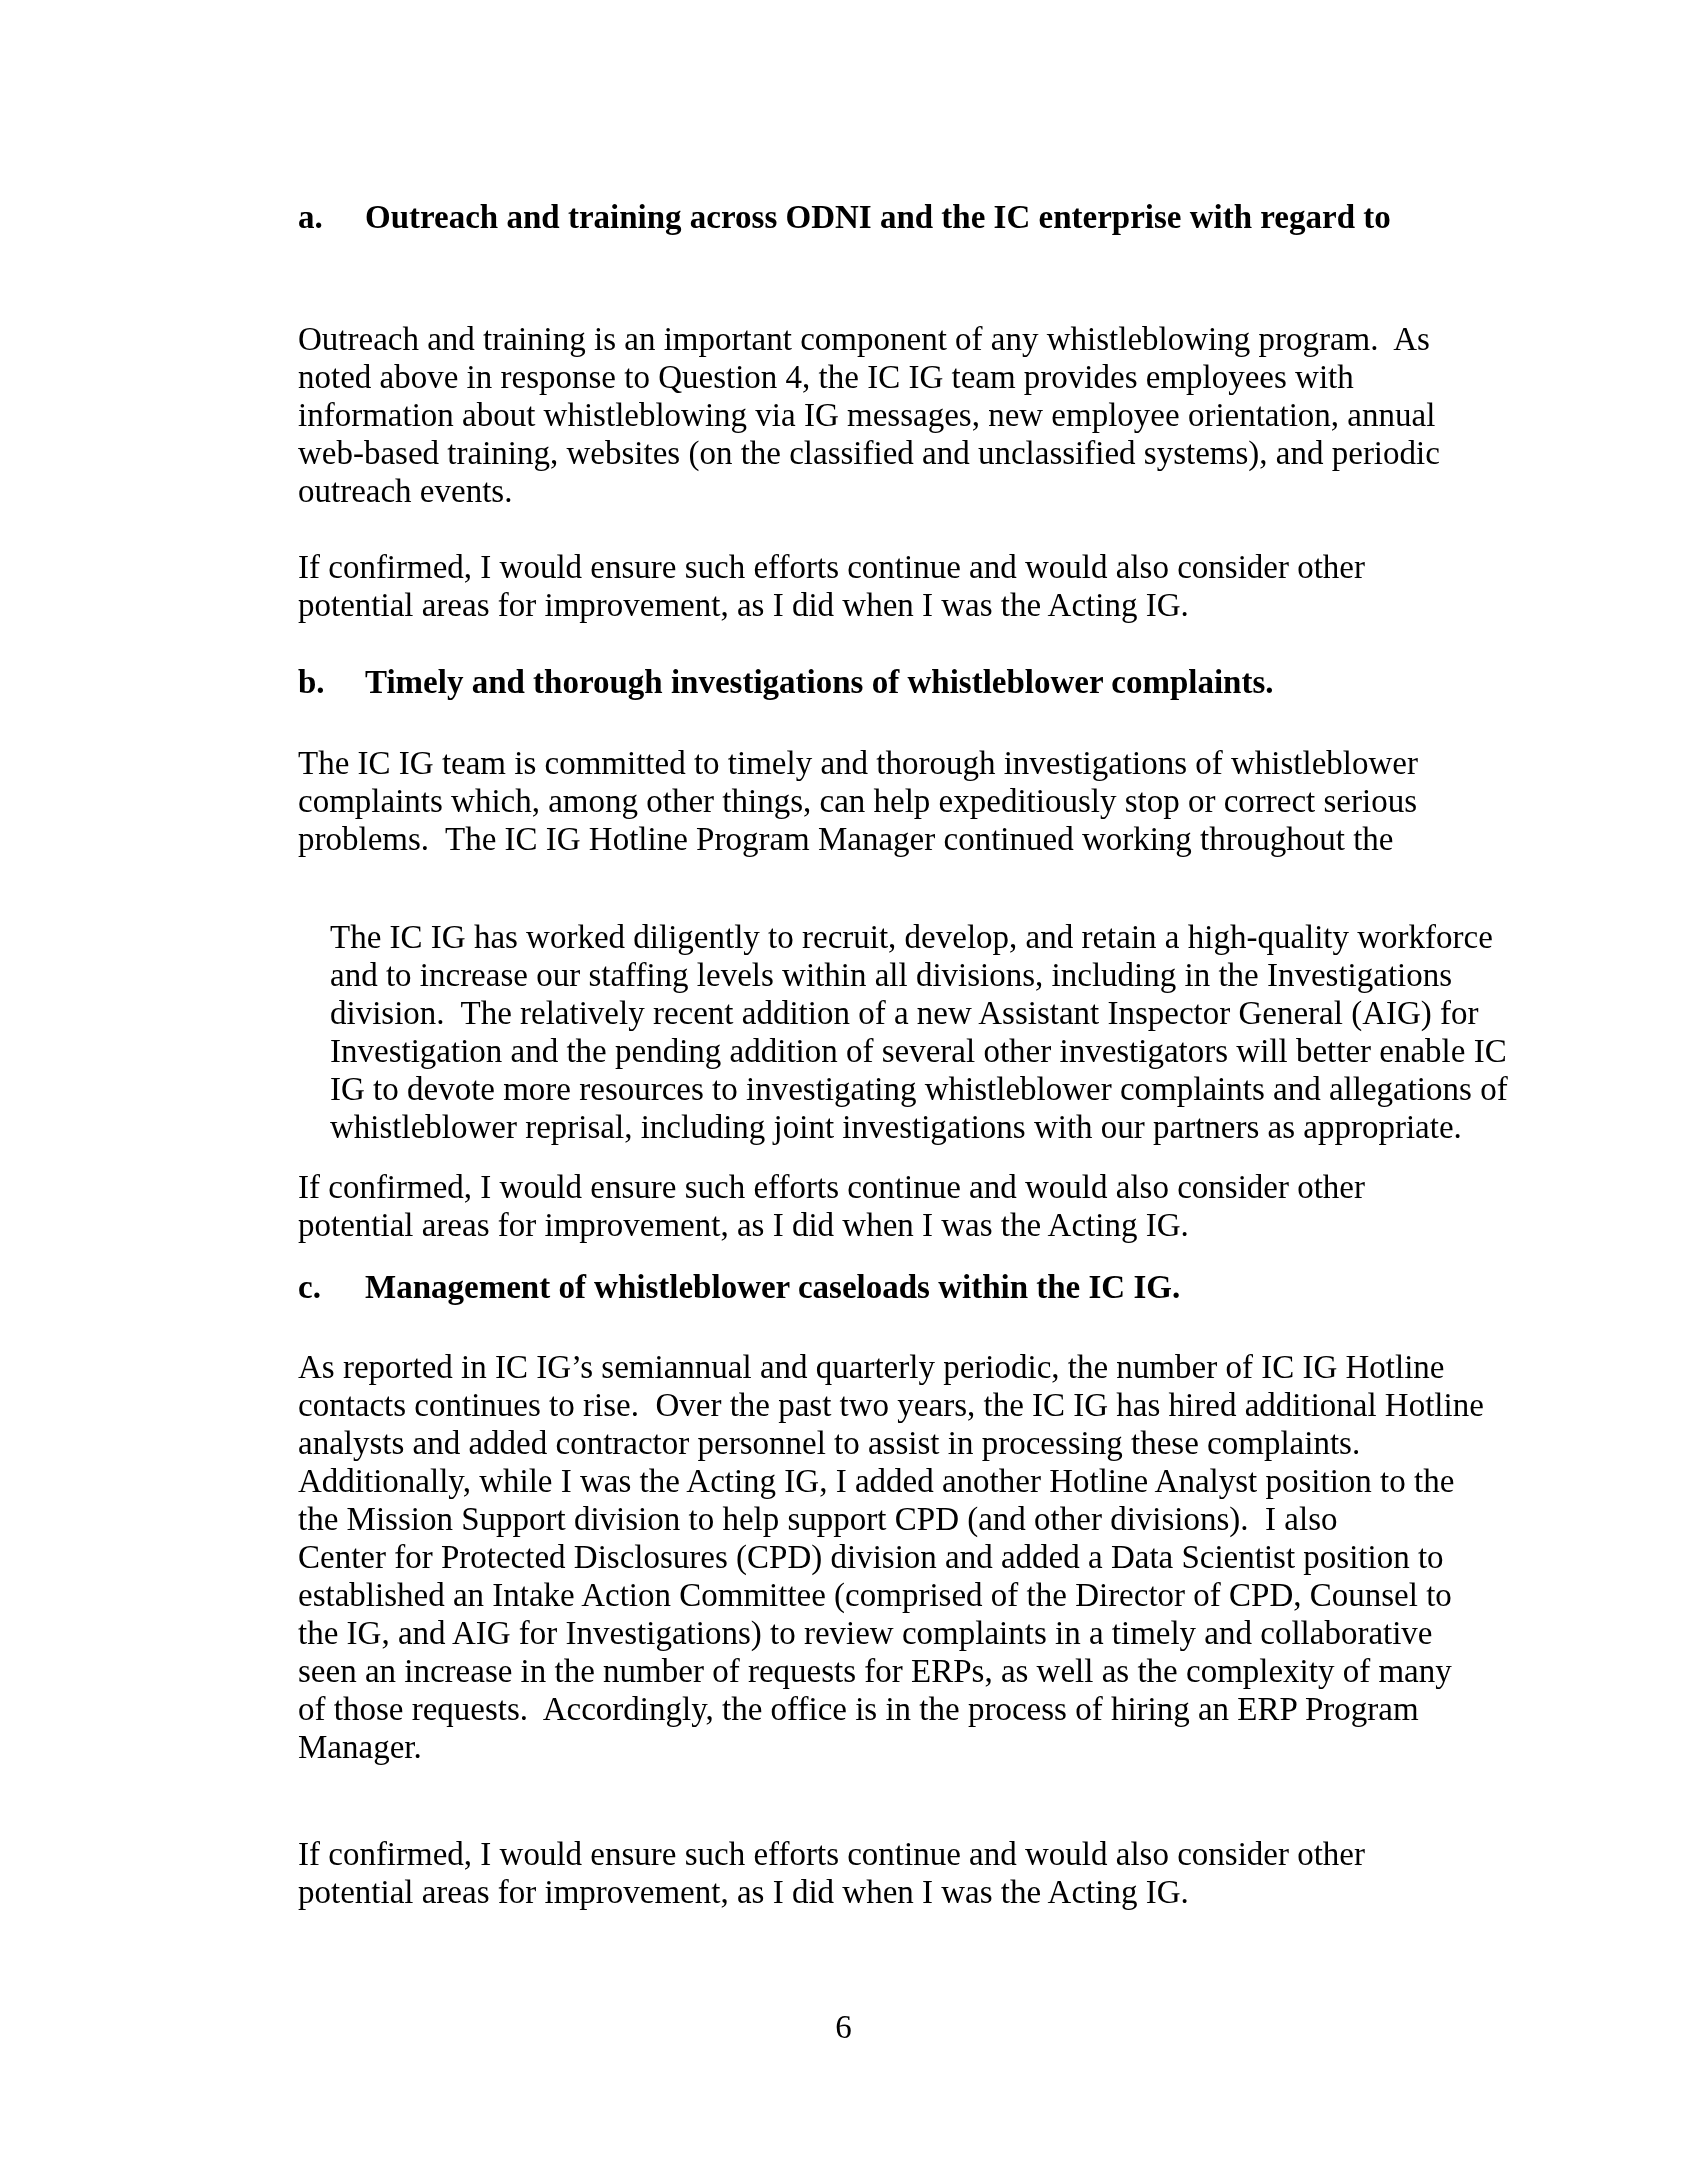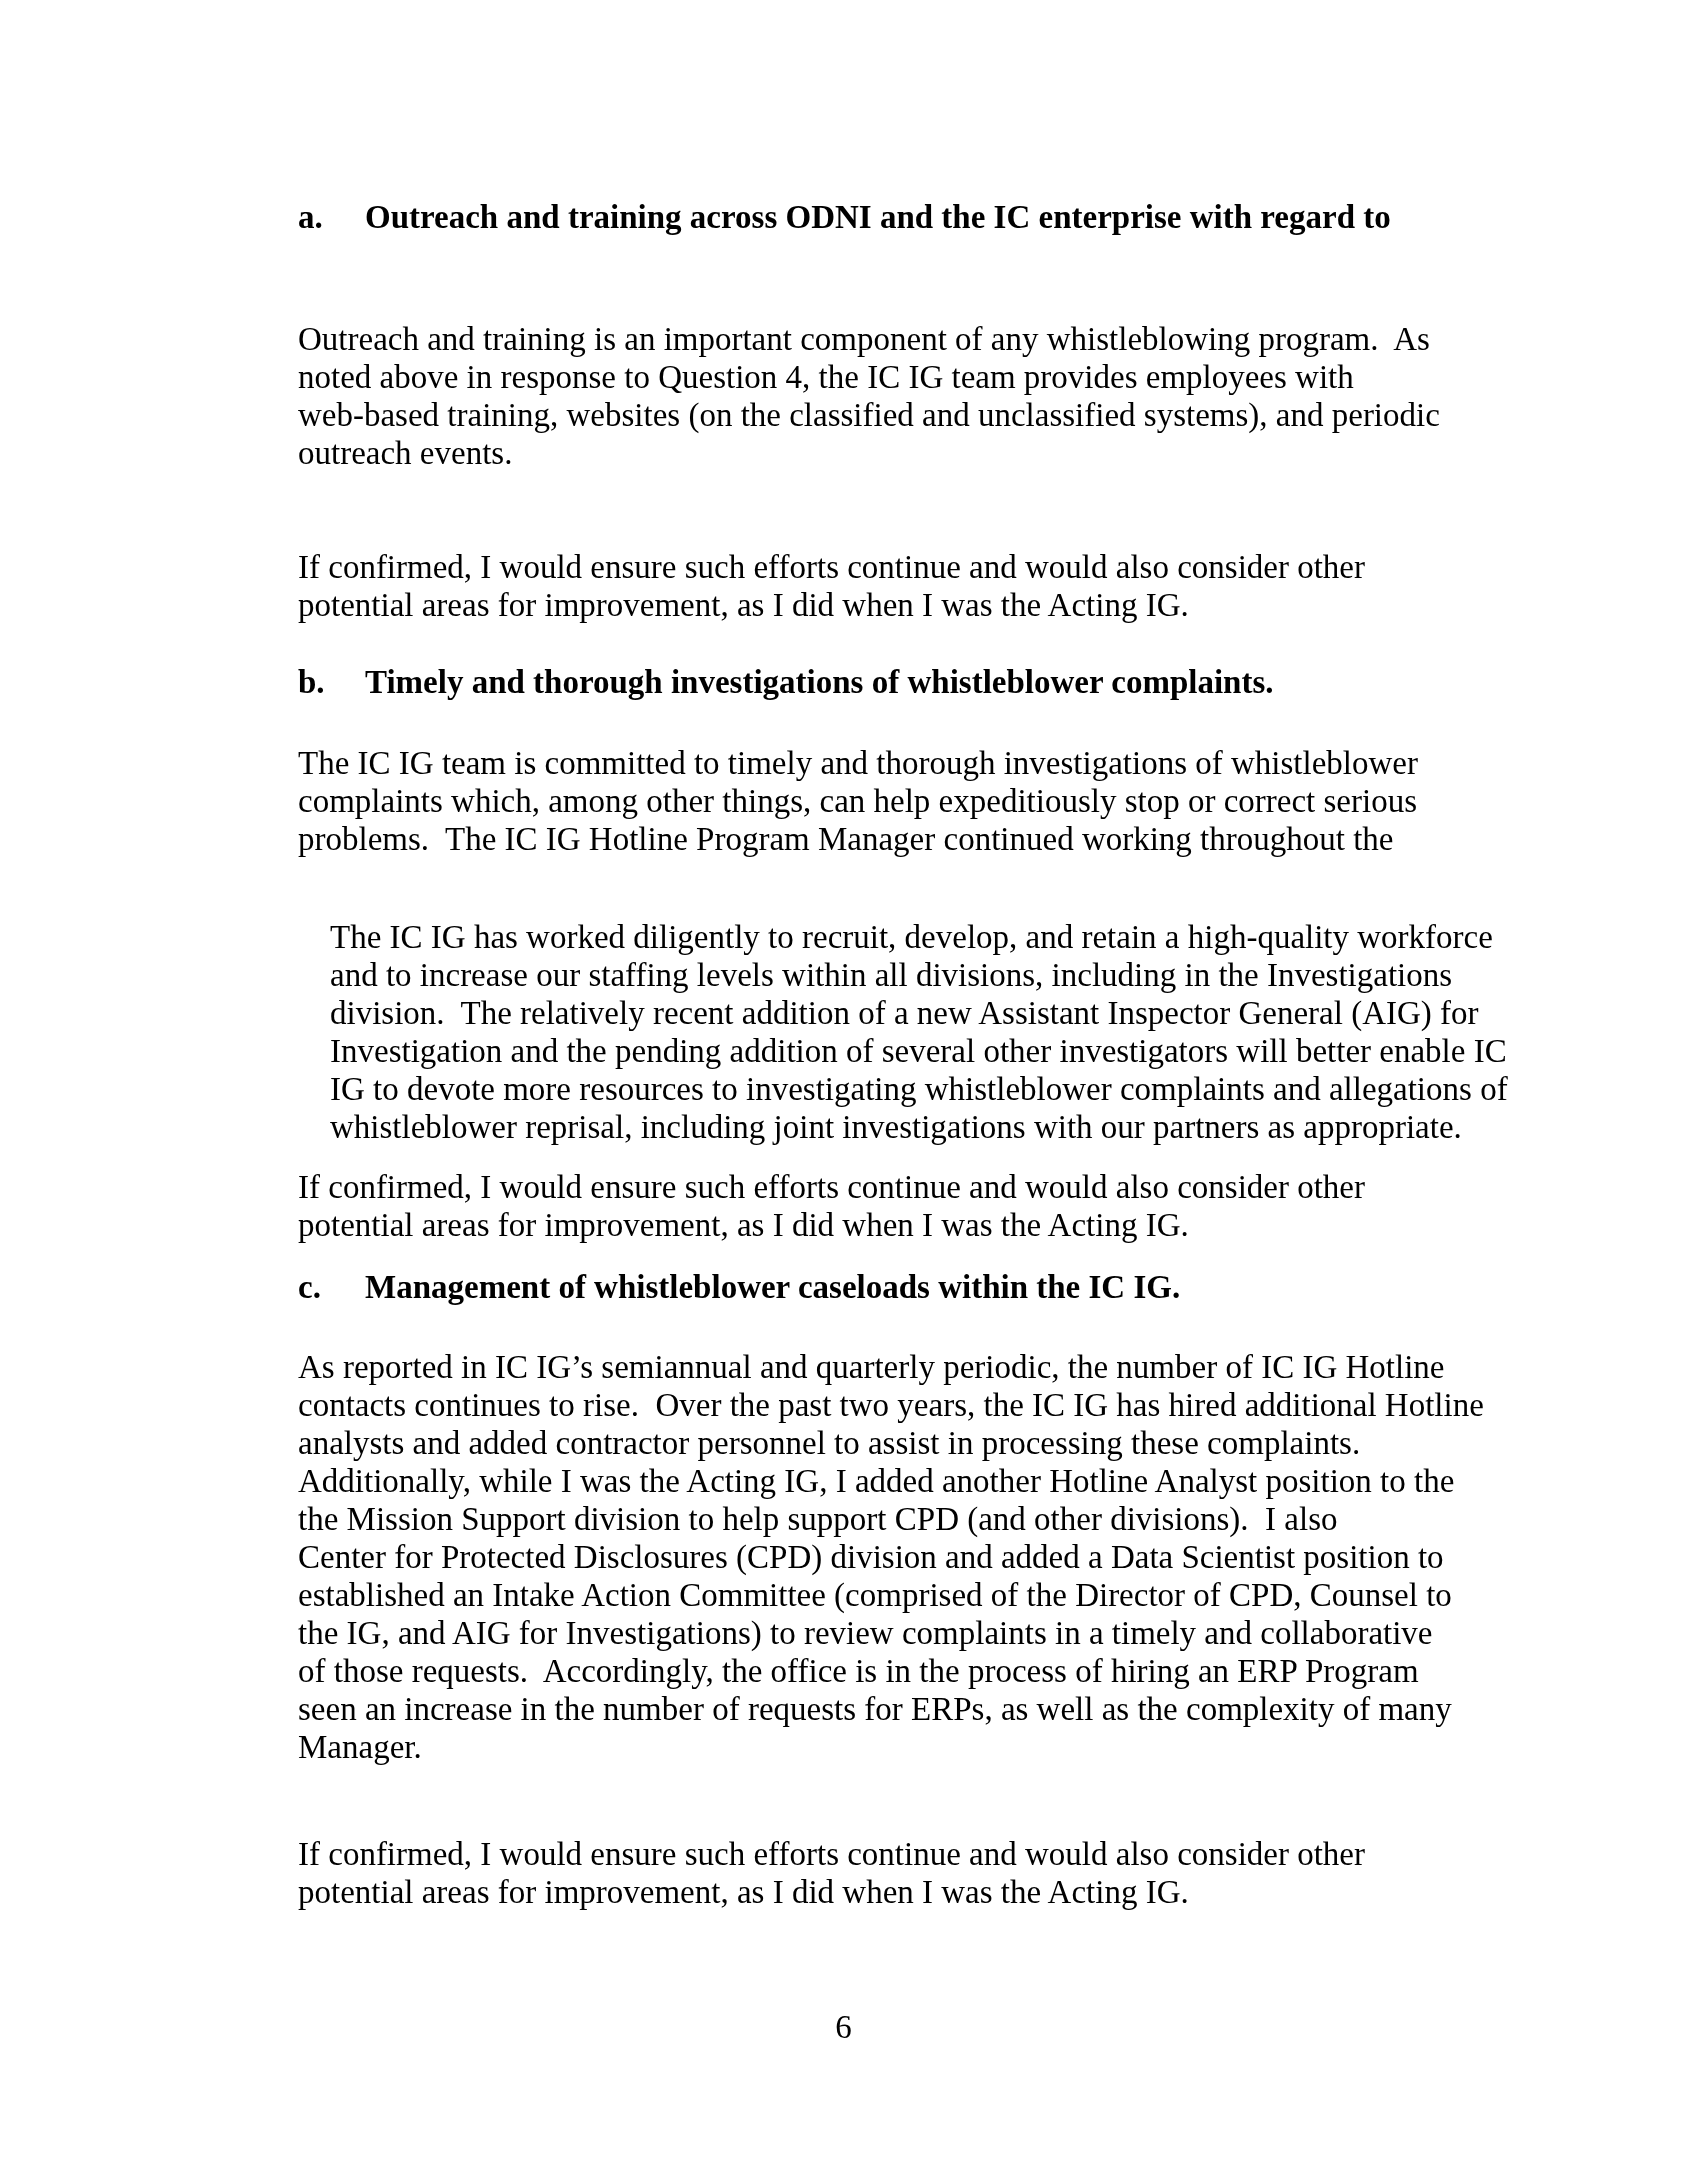--- a/index.html
+++ b/index.html
@@ -32,20 +32,21 @@
   <div class="block heading" id="blk-a">
     <span class="marker">a.</span>
     <div class="htext">
       <span class="line">Outreach and training across ODNI and the IC enterprise with regard to</span>
     </div>
   </div>
 
   <div class="block" id="blk-p1">
     <span class="line">Outreach and training is an important component of any whistleblowing program.  As</span>
     <span class="line">noted above in response to Question 4, the IC IG team provides employees with</span>
+    <span class="line">information about whistleblowing via IG messages, new employee orientation, annual</span>
     <span class="line">web-based training, websites (on the classified and unclassified systems), and periodic</span>
     <span class="line">outreach events.</span>
   </div>
 
   <div class="block" id="blk-p2">
     <span class="line">If confirmed, I would ensure such efforts continue and would also consider other</span>
     <span class="line">potential areas for improvement, as I did when I was the Acting IG.</span>
   </div>
 
   <div class="block heading" id="blk-b">
@@ -84,22 +85,22 @@
 
   <div class="block" id="blk-p6">
     <span class="line">As reported in IC IG’s semiannual and quarterly periodic, the number of IC IG Hotline</span>
     <span class="line">contacts continues to rise.  Over the past two years, the IC IG has hired additional Hotline</span>
     <span class="line">analysts and added contractor personnel to assist in processing these complaints.</span>
     <span class="line">Additionally, while I was the Acting IG, I added another Hotline Analyst position to the</span>
     <span class="line">the Mission Support division to help support CPD (and other divisions).  I also</span>
     <span class="line">Center for Protected Disclosures (CPD) division and added a Data Scientist position to</span>
     <span class="line">established an Intake Action Committee (comprised of the Director of CPD, Counsel to</span>
     <span class="line">the IG, and AIG for Investigations) to review complaints in a timely and collaborative</span>
+    <span class="line">seen an increase in the number of requests for ERPs, as well as the complexity of many</span>
     <span class="line">of those requests.  Accordingly, the office is in the process of hiring an ERP Program</span>
-    <span class="line">seen an increase in the number of requests for ERPs, as well as the complexity of many</span>
     <span class="line">Manager.</span>
   </div>
 
   <div class="block" id="blk-p7">
     <span class="line">If confirmed, I would ensure such efforts continue and would also consider other</span>
     <span class="line">potential areas for improvement, as I did when I was the Acting IG.</span>
   </div>
 
   <div class="pagenum" id="pagenum">6</div>
 

